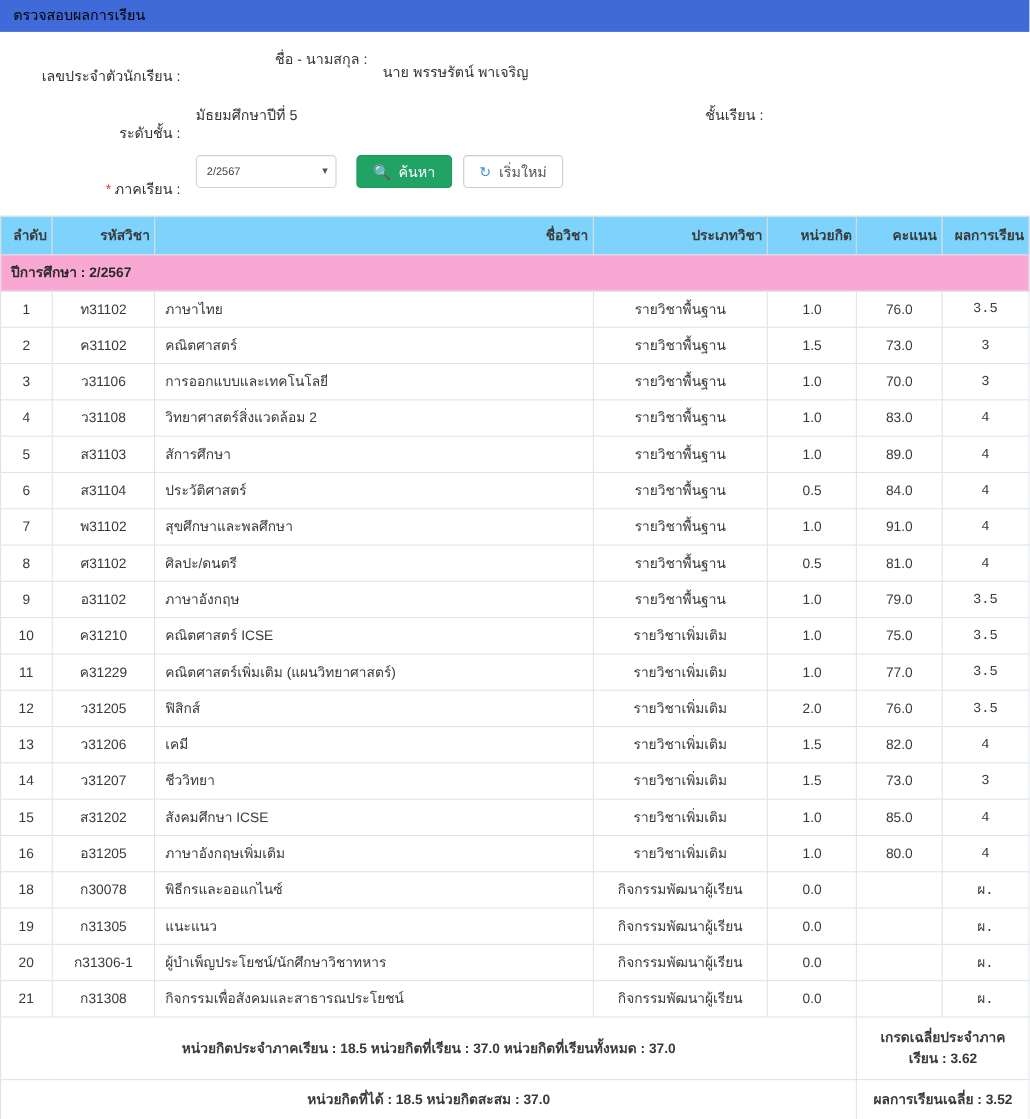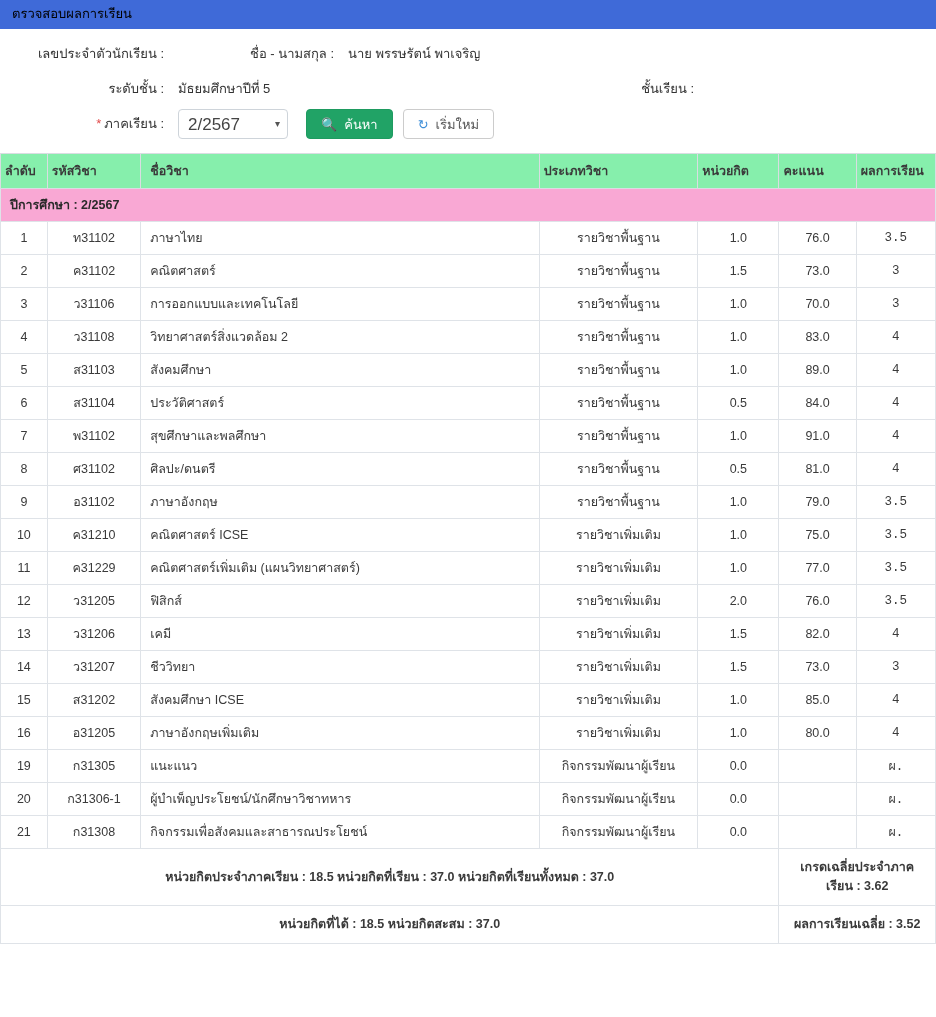--- a/index.html
+++ b/index.html
@@ -37,37 +37,37 @@
     font-size: 13px;
     color: #333;
     text-align: right;
     padding-top: 4px;
   }
   .f-value {
     font-size: 13px;
     color: #333;
     padding-top: 4px;
   }
-  .col-a { width: 150px; }
+  .col-a { width: 150px; margin-top: 16px; }
   .col-b { width: 360px; padding-left: 14px; }
   .col-c { width: 170px; text-align: right; }
-  .col-d { width: 230px; padding-left: 14px; }
+  .col-d { width: 230px; padding-left: 14px; margin-top: 12px; }
   .star { color: #e24c4c; margin-right: 3px; }
 
   .sel-wrap {
     position: relative;
     display: inline-block;
   }
   select.select-term {
     -webkit-appearance: none;
     appearance: none;
-    width: 110px;
+    width: 128px;
     height: 30px;
     padding: 3px 24px 3px 9px;
-    font-size: 17px;
+    font-size: 10px;
     font-family: "Liberation Sans", sans-serif;
     border: 1px solid #ced4da;
     border-radius: 4px;
     background: #fff;
     color: #444;
   }
   .sel-arrow {
     position: absolute;
     right: 8px; top: 50%;
     transform: translateY(-50%);
@@ -103,26 +103,26 @@
   .ico { font-size: 13px; line-height: 1; display:inline-block; }
 
   
   table.grades {
     border-collapse: collapse;
     width: 936px;
     font-size: 12.5px;
     table-layout: fixed;
   }
   table.grades th {
-    background: #86efac;
+    background: #7dd3fc;
     border: 1px solid #d9dde2;
     font-weight: bold;
     color: #3a3a3a;
     padding: 7px 4px;
-    text-align: left;
+    text-align: right;
     font-size: 12.5px;
   }
   table.grades td {
     border: 1px solid #dfe3e8;
     padding: 6px 6px;
     color: #3a3a3a;
     height: 28px;
   }
   .c-no    { width: 46px;  text-align: center; }
   .c-code  { width: 92px;  text-align: center; }
@@ -244,21 +244,21 @@
           <td class="c-code">ว31108</td>
           <td class="c-name">วิทยาศาสตร์สิ่งแวดล้อม 2</td>
           <td class="c-type">รายวิชาพื้นฐาน</td>
           <td class="c-credit">1.0</td>
           <td class="c-score">83.0</td>
           <td class="c-grade">4</td>
         </tr>
         <tr>
           <td class="c-no">5</td>
           <td class="c-code">ส31103</td>
-          <td class="c-name">สังคมศึกษา</td>
+          <td class="c-name">สัการศึกษา</td>
           <td class="c-type">รายวิชาพื้นฐาน</td>
           <td class="c-credit">1.0</td>
           <td class="c-score">89.0</td>
           <td class="c-grade">4</td>
         </tr>
         <tr>
           <td class="c-no">6</td>
           <td class="c-code">ส31104</td>
           <td class="c-name">ประวัติศาสตร์</td>
           <td class="c-type">รายวิชาพื้นฐาน</td>
@@ -348,20 +348,29 @@
           <td class="c-grade">4</td>
         </tr>
         <tr>
           <td class="c-no">16</td>
           <td class="c-code">อ31205</td>
           <td class="c-name">ภาษาอังกฤษเพิ่มเติม</td>
           <td class="c-type">รายวิชาเพิ่มเติม</td>
           <td class="c-credit">1.0</td>
           <td class="c-score">80.0</td>
           <td class="c-grade">4</td>
+        </tr>
+        <tr>
+          <td class="c-no">18</td>
+          <td class="c-code">ก30078</td>
+          <td class="c-name">พิธีกรและออแกไนซ์</td>
+          <td class="c-type">กิจกรรมพัฒนาผู้เรียน</td>
+          <td class="c-credit">0.0</td>
+          <td class="c-score"></td>
+          <td class="c-grade">ผ.</td>
         </tr>
         <tr>
           <td class="c-no">19</td>
           <td class="c-code">ก31305</td>
           <td class="c-name">แนะแนว</td>
           <td class="c-type">กิจกรรมพัฒนาผู้เรียน</td>
           <td class="c-credit">0.0</td>
           <td class="c-score"></td>
           <td class="c-grade">ผ.</td>
         </tr>

